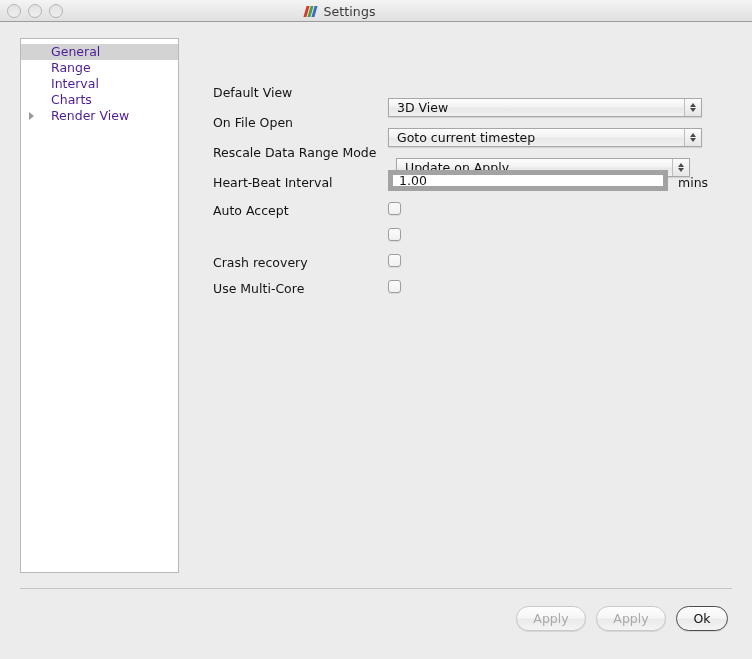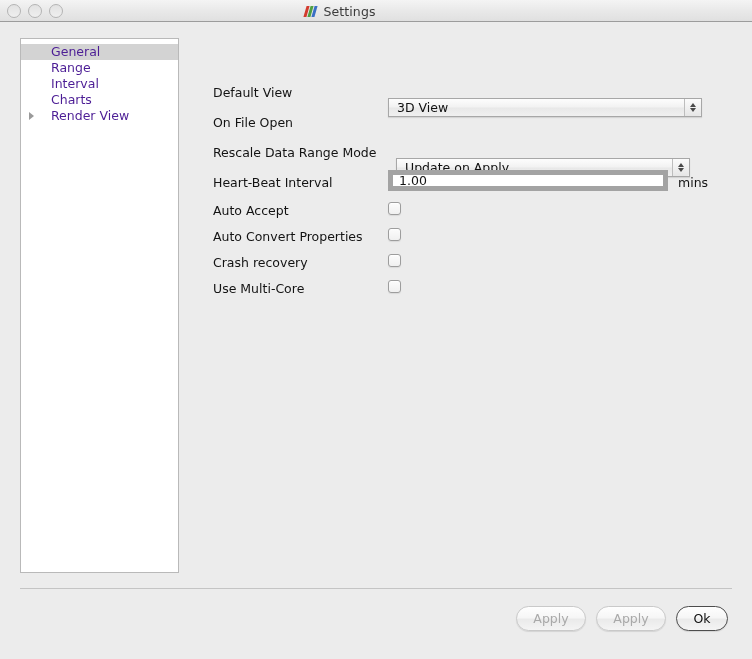--- a/index.html
+++ b/index.html
@@ -296,20 +296,27 @@
       <span class="combo-text">3D View</span>
       <span class="stepper">
         <span class="up"></span>
           <span class="dn"></span>
       </span>
     </div>
   </div>
 
   <div class="row">
     <span class="row-label">On File Open</span>
+    <div class="combo" style="width:314px;">
+      <span class="combo-text">Goto current timestep</span>
+      <span class="stepper">
+        <span class="up"></span>
+          <span class="dn"></span>
+      </span>
+    </div>
   </div>
 
   <div class="row">
     <span class="row-label">Rescale Data Range Mode</span>
     <div class="combo" style="left:183px;width:294px;">
       <span class="combo-text">Update on Apply</span>
       <span class="stepper">
         <span class="up"></span>
           <span class="dn"></span>
       </span>
@@ -323,21 +330,20 @@
     </div>
     <span class="unit-label" style="left:465px;">mins</span>
   </div>
 
   <div class="row cb">
     <span class="row-label">Auto Accept</span>
     <span class="checkbox"></span>
   </div>
 
   <div class="row cb">
-    <span class="row-label">Auto Convert Properties</span>
     <span class="checkbox"></span>
   </div>
 
   <div class="row cb">
     <span class="row-label">Crash recovery</span>
     <span class="checkbox"></span>
   </div>
 
   <div class="row cb">
     <span class="row-label">Use Multi-Core</span>

